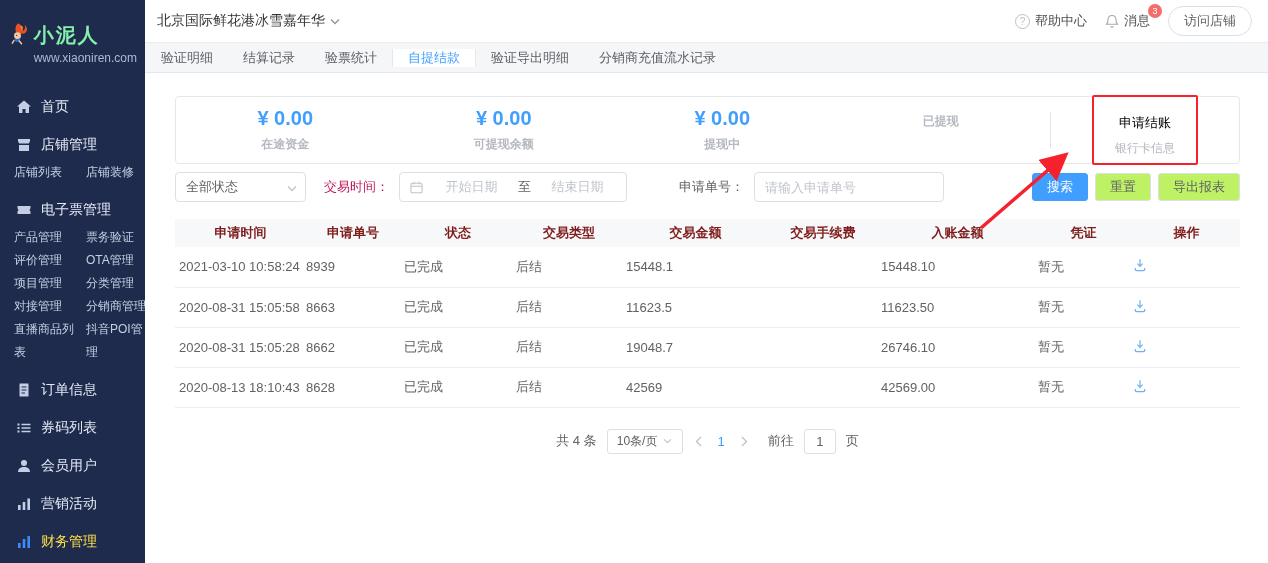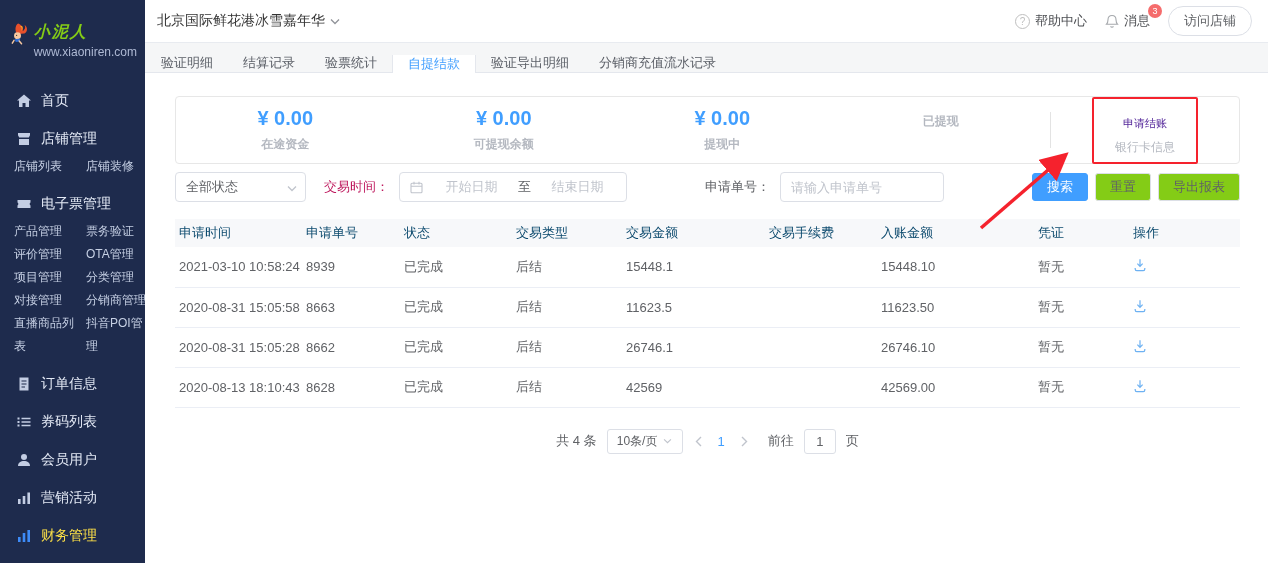--- a/index.html
+++ b/index.html
@@ -4,21 +4,21 @@
 <style>
   * { margin:0; padding:0; box-sizing:border-box; }
   html,body { width:1268px; height:563px; overflow:hidden; }
   body { font-family:"Liberation Sans","DejaVu Sans",sans-serif; background:#fff; color:#606266; }
   .page { display:flex; width:1268px; height:563px; }
 
   
   .sidebar { width:145px; min-width:145px; height:563px; background:#1E2B4D; color:#E6EBF5; overflow:hidden; }
   .logo { padding:14px 8px 8px 10px; display:flex; align-items:flex-start; }
   .logo-mark { width:34px; height:40px; margin-right:4px; }
-  .logo-text .brand { color:#84cc16; font-size:16px; font-weight:bold; letter-spacing:2px; margin-top:8px;font-style:italic; }
+  .logo-text .brand { color:#86efac; font-size:20px; font-weight:bold; letter-spacing:2px; margin-top:8px; }
   .logo-text .site { color:#AEB9D4; font-size:12px; margin-top:2px; }
   .nav { padding-top:8px; }
   .nav-item { display:flex; align-items:center; padding:0 0 0 16px; height:24px; margin-top:14px; font-size:14px; color:#E3E9F5; cursor:pointer; }
   .nav-item .nico { width:16px; height:16px; margin-right:9px; color:#C3CDE3; display:inline-flex; }
   .nav-item.active { color:#fde047; }
   .nav-item.active .nico { color:#3D8BF8; }
   .sub-list { padding-left:14px; margin-top:4px; }
   .sub-row { display:flex; gap:12px; line-height:23px; font-size:12px; color:#C6D0E4; }
   .sub-row span { min-width:60px; cursor:pointer; }
 
@@ -27,57 +27,57 @@
 
   .topbar { height:42px; background:#fff; display:flex; align-items:center; padding:0 16px 0 12px; }
   .store { font-size:14px; color:#333; display:flex; align-items:center; gap:5px; cursor:pointer; }
   .topbar-right { margin-left:auto; display:flex; align-items:center; gap:18px; font-size:13px; color:#4d4f53; }
   .tb-link { display:flex; align-items:center; gap:5px; cursor:pointer; }
   .q-icon { width:15px; height:15px; border:1px solid #bfbfbf; border-radius:50%; color:#bfbfbf; font-size:10px; display:inline-flex; align-items:center; justify-content:center; }
   .msg-wrap { position:relative; }
   .badge { position:absolute; top:-8px; right:-12px; min-width:14px; height:14px; border-radius:8px; background:#F56C6C; color:#fff; font-size:9px; display:flex; align-items:center; justify-content:center; padding:0 3px; }
   .pill-btn { border:1px solid #dcdfe6; border-radius:15px; padding:5px 15px; font-size:13px; color:#606266; background:#fff; cursor:pointer; }
 
-  .tabstrip { height:31px; background:#F5F6F7; border-top:1px solid #E8EBF0; border-bottom:1px solid #E4E7ED; display:flex; align-items:flex-end; padding-left:1px; }
+  .tabstrip { height:31px; background:#F5F6F7; border-top:1px solid #E8EBF0; border-bottom:1px solid #E4E7ED; display:flex; align-items:center; padding-left:1px; }
   .tab { padding:0 15px; display:flex; align-items:center; font-size:13px; color:#5A5E66; cursor:pointer; }
   .tab.active { background:#fff; color:#409EFF; border-left:1px solid #E4E7ED; border-right:1px solid #E4E7ED; margin-bottom:-1px; }
 
   .content { padding:0 28px 0 30px; background:#fff; flex:1; }
 
   
   .summary-card { margin-top:23px; height:68px; border:1px solid #E7E7E7; border-radius:4px; display:flex; align-items:center; }
   .stats { flex:1; display:flex;font-weight:bold; }
   .stat { flex:1; text-align:center; }
   .stat .val { color:#409EFF; font-size:20px; }
   .stat .lab { color:#B4B8C0; font-size:12px; margin-top:6px; }
   .v-divider { width:1px; height:36px; background:#E3E3E3; }
   .action-zone { width:188px; display:flex; justify-content:center; }
   .action-box { width:106px; border:2px solid #F5222D; border-radius:2px; padding:5px 0 6px; text-align:center; }
-  .action-box .a1 { color:#4c1d95; font-size:11px; cursor:pointer;margin-top:12px; }
+  .action-box .a1 { color:#000000; font-size:13px; cursor:pointer;margin-top:12px; }
   .action-box .a2 { color:#B4B8C0; font-size:12px; margin-top:8px; cursor:pointer; }
 
   
   .filter-row { margin-top:8px; display:flex; align-items:center; font-size:13px; height:30px; }
   .sel { width:131px; height:30px; border:1px solid #DCDFE6; border-radius:4px; display:flex; align-items:center; padding:0 8px 0 10px; color:#606266; cursor:pointer; background:#fff; }
   .sel .chev { margin-left:auto; color:#C0C4CC; }
   .flt-label { margin-left:18px; color:#be185d; }
   .date-range { margin-left:10px; width:228px; height:30px; border:1px solid #DCDFE6; border-radius:4px; display:flex; align-items:center; padding:0 8px; color:#C0C4CC; }
   .date-range .cal { color:#C0C4CC; margin:0 8px 0 2px; display:inline-flex; }
   .date-range .ph { font-size:13px; color:#C0C4CC; flex:1; text-align:center; }
   .date-range .to { color:#606266; padding:0 6px; }
   .right-cluster { margin-left:auto; display:flex; align-items:center; }
-  .txt-input { width:164px; height:30px; border:1px solid #DCDFE6; border-radius:4px; padding:0 10px; font-size:13px; color:#606266; margin-left:10px; outline:none; font-family:inherit; }
+  .txt-input { width:190px; height:30px; border:1px solid #DCDFE6; border-radius:4px; padding:0 10px; font-size:13px; color:#606266; margin-left:10px; outline:none; font-family:inherit; }
   .txt-input::placeholder { color:#C0C4CC; }
   .btns { display:flex; gap:7px; margin-left:88px; }
-  .btn { height:28px; border-radius:3px; font-size:13px; padding:0 14px; cursor:pointer; border:1px solid #DCDFE6; background:#84cc16; color:#606266; font-family:inherit; }
+  .btn { height:28px; border-radius:3px; font-size:13px; padding:0 14px; cursor:pointer; border:1px solid #DCDFE6; background:#bef264; color:#606266; font-family:inherit; }
   .btn.primary { background:#409EFF; border-color:#409EFF; color:#fff; }
 
   
   table { margin-top:17px; width:100%; border-collapse:collapse; font-size:13px; table-layout:fixed; }
-  thead th { background:#F7F8FA; color:#0c4a6e; font-weight:normal; height:28px; text-align:left; padding-left:4px; }
+  thead th { background:#F7F8FA; color:#7f1d1d; font-weight:bold; height:28px; text-align:center; padding-left:4px; }
   tbody td { height:40px; border-bottom:1px solid #EBEEF5; color:#606266; padding-left:4px; }
   .dl-icon { color:#6DB1F2; cursor:pointer; display:inline-flex; }
 
   
   .pagination { margin-top:21px; display:flex; align-items:center; justify-content:center; gap:10px; font-size:13px; color:#606266; }
   .psel { width:76px; height:25px; border:1px solid #DCDFE6; border-radius:3px; display:flex; align-items:center; justify-content:center; gap:6px; font-size:12px; cursor:pointer; background:#fff; }
   .pg-arrow { color:#C0C4CC; cursor:pointer; display:inline-flex; padding:0 2px; }
   .pg-cur { color:#409EFF; padding:0 4px; cursor:pointer; }
   .goto-input { width:32px; height:25px; border:1px solid #DCDFE6; border-radius:3px; text-align:center; font-size:13px; color:#606266; outline:none; font-family:inherit; }
 
@@ -364,21 +364,21 @@
                     <path d="M8 1.5v7.5M5 6.5 8 9.5l3-3" fill="none" stroke="currentColor" stroke-width="1.4"></path>
                     <path d="M2.5 11.5v1.2c0 1 .8 1.8 1.8 1.8h7.4c1 0 1.8-.8 1.8-1.8v-1.2" fill="none" stroke="currentColor" stroke-width="1.4"></path>
                   </svg>
                 </span></td>
           </tr>
           <tr>
             <td>2020-08-31 15:05:28</td>
             <td>8662</td>
             <td>已完成</td>
             <td>后结</td>
-            <td>26746.1</td>
+            <td>19048.7</td>
             <td></td>
             <td>26746.10</td>
             <td>暂无</td>
             <td><span class="dl-icon">
                   <svg width="14" height="14" viewBox="0 0 16 16">
                     <path d="M8 1.5v7.5M5 6.5 8 9.5l3-3" fill="none" stroke="currentColor" stroke-width="1.4"></path>
                     <path d="M2.5 11.5v1.2c0 1 .8 1.8 1.8 1.8h7.4c1 0 1.8-.8 1.8-1.8v-1.2" fill="none" stroke="currentColor" stroke-width="1.4"></path>
                   </svg>
                 </span></td>
           </tr>

